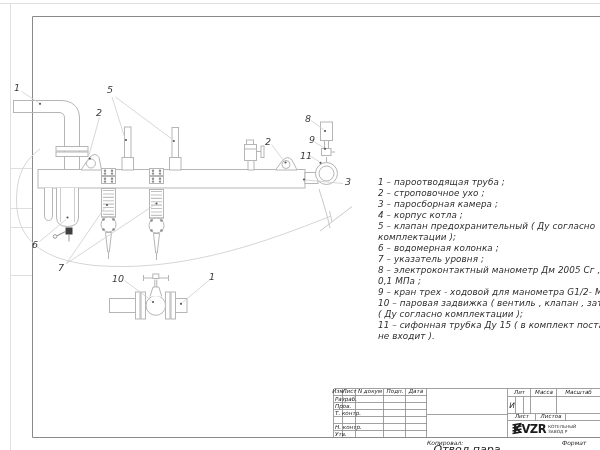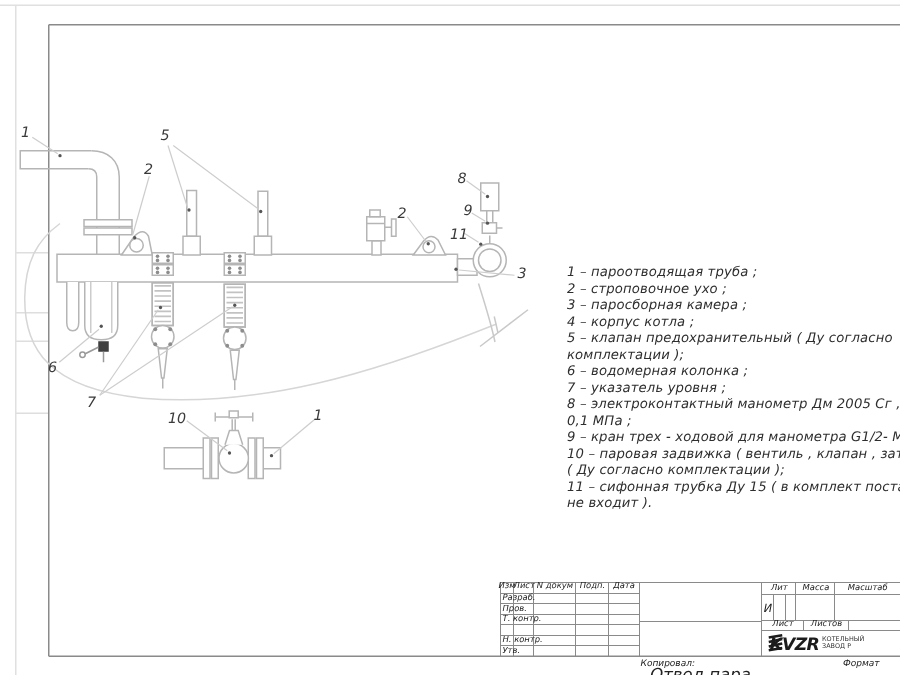--- a/index.html
+++ b/index.html
@@ -14,21 +14,21 @@
     font-size:8.8px;font-style:italic;line-height:11px;color:#2e2e2e;
     white-space:nowrap;letter-spacing:.1px;
   }
   .tb{position:absolute;font-style:italic;color:#222;}
   .tb-s{font-size:5.6px;line-height:7px;}
   .tb-c{display:flex;align-items:center;justify-content:center;text-align:center;}
   .tb-title{font-size:11px;margin-top:48px;}
   .tb-sub{font-size:7px;}
   .tb-lit{font-size:7.5px;}
   .logo-cell{display:flex;align-items:center;gap:2px;font-style:normal;}
-  .logo-word{font-weight:bold;font-size:11.5px;letter-spacing:-.5px;color:#1c1c1c;font-style:italic;}
+  .logo-word{font-weight:bold;font-size:11.5px;letter-spacing:-.5px;color:#1c1c1c;}
   .logo-cap{font-size:4.3px;line-height:5px;color:#333;white-space:nowrap;}
   .foot{font-size:6px;}
 </style>
 </head>
 <body>
 
 <div class="sheet">
 
 <svg width="600" height="450" viewBox="0 0 600 450">
 

